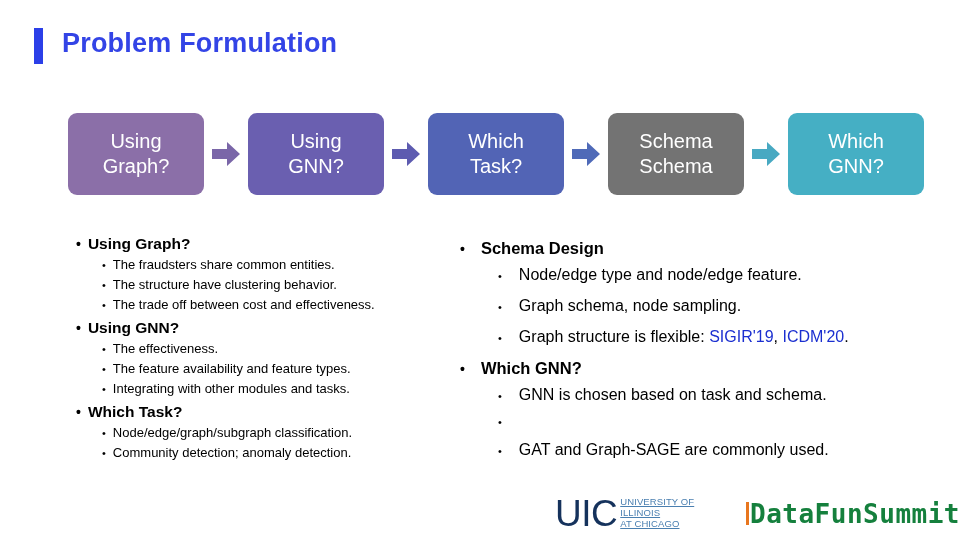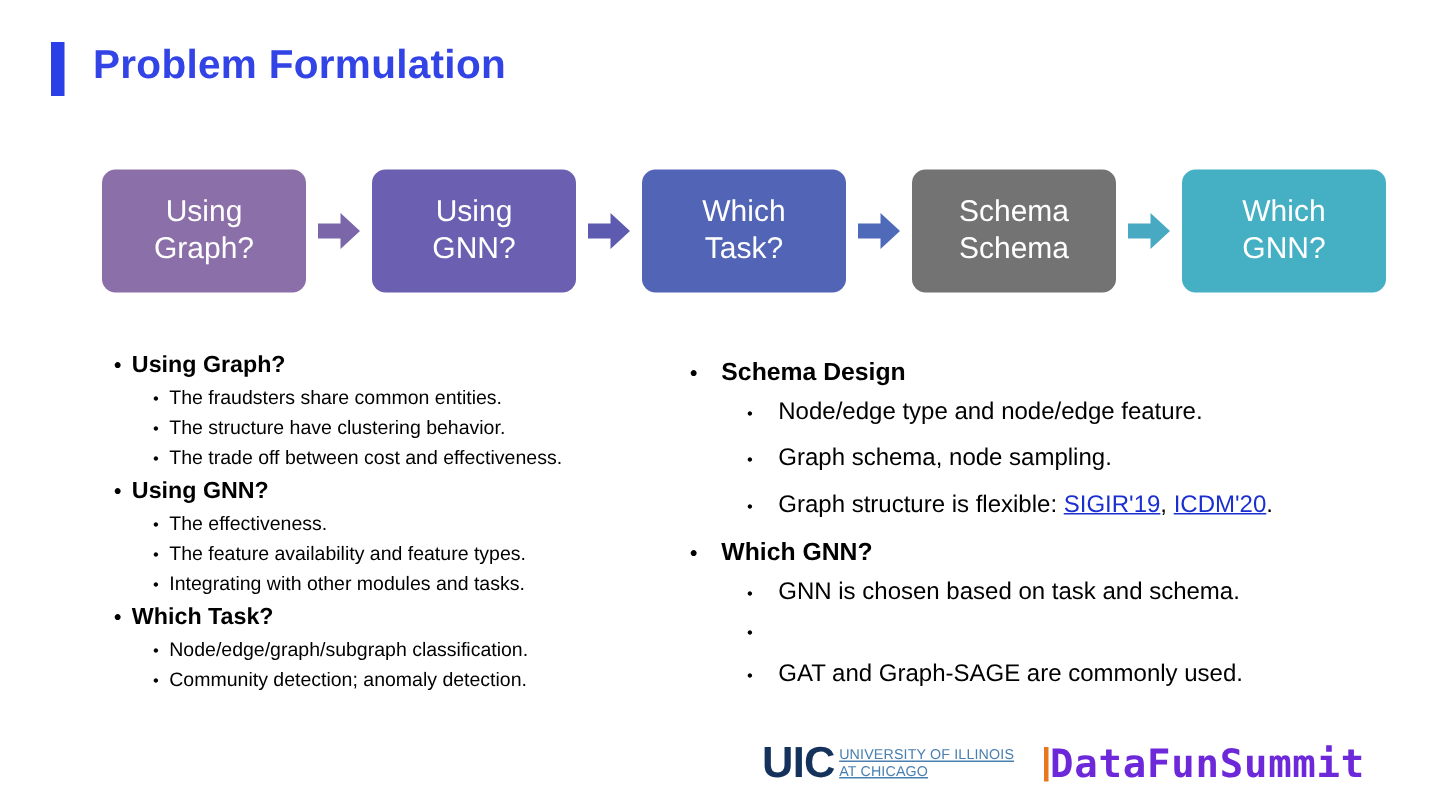--- a/index.html
+++ b/index.html
@@ -110,42 +110,42 @@
   .col-left .sub .dot { margin-right: 7px; }
 
   
   .col-right .lead { font-size: 16.5px; margin: 11px 0 8px 4px; }
   .col-right .lead .dot { margin-right: 16px; }
   .col-right .sub  { font-size: 16px; margin: 0 0 13px 42px; }
   .col-right .sub .dot { margin-right: 17px; }
 
   .link {
     color: #1b2fd0;
-    text-decoration: underline;
     cursor: pointer;
   }
 
   
   .footer {
     position: absolute;
     left: 508px;
     top: 495px;
     display: flex;
     align-items: center;
   }
   .uic-logo {
     display: flex;
     align-items: center;
   }
   .uic-mark {
-    font-size: 29px;
-    font-weight: bold;
+    font-size: 37px;
+    font-weight: normal;
     color: #15325c;
     letter-spacing: -0.5px;
     line-height: 1;
+    margin-left: 47px;
   }
   .uic-sub {
     margin-left: 3px;
     color: #4a7fb0;
     font-size: 9.5px;
     line-height: 1.15;
     letter-spacing: 0.1px;
     text-transform: uppercase;
     text-decoration: underline;
   }
@@ -333,16 +333,16 @@
   <div class="uic-logo">
     <div class="uic-mark" style="color: rgb(21, 50, 92);">UIC</div>
     <div class="uic-sub" style="color: rgb(74, 127, 176);">
       <div>University of Illinois</div>
       <div>At Chicago</div>
     </div>
   </div>
 
   <div class="dfs-logo">
     <div class="dfs-tick" style="background: rgb(232, 118, 30);"></div>
-    <div class="dfs-text" style="color: #6d28d9;">DataFunSummit</div>
+    <div class="dfs-text" style="color: #15803d;">DataFunSummit</div>
   </div>
 
 </div>
 
 </body></html>

